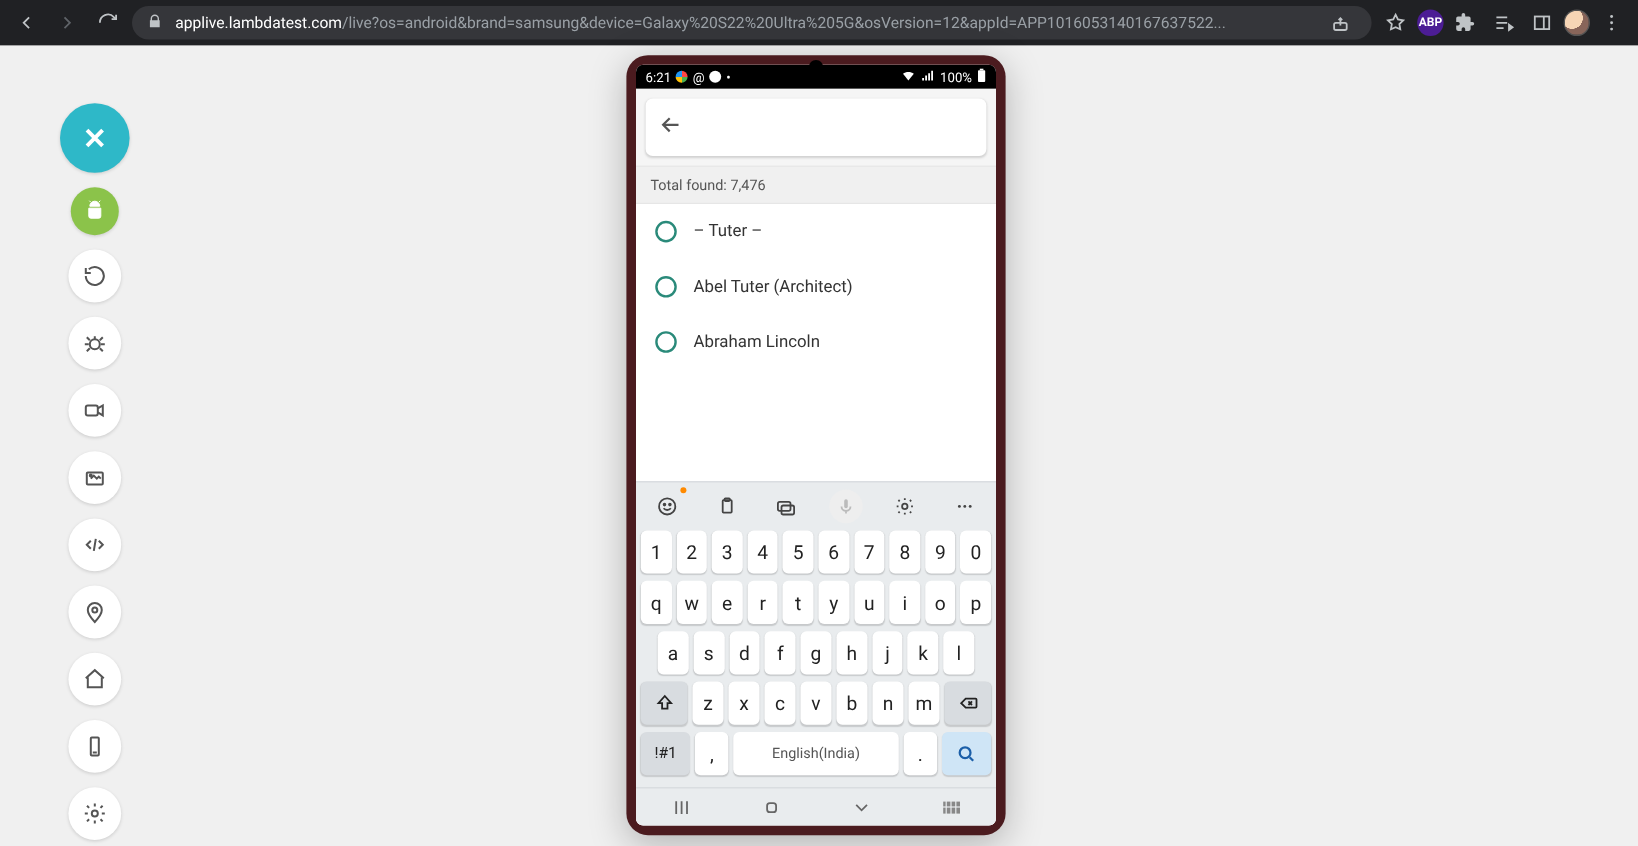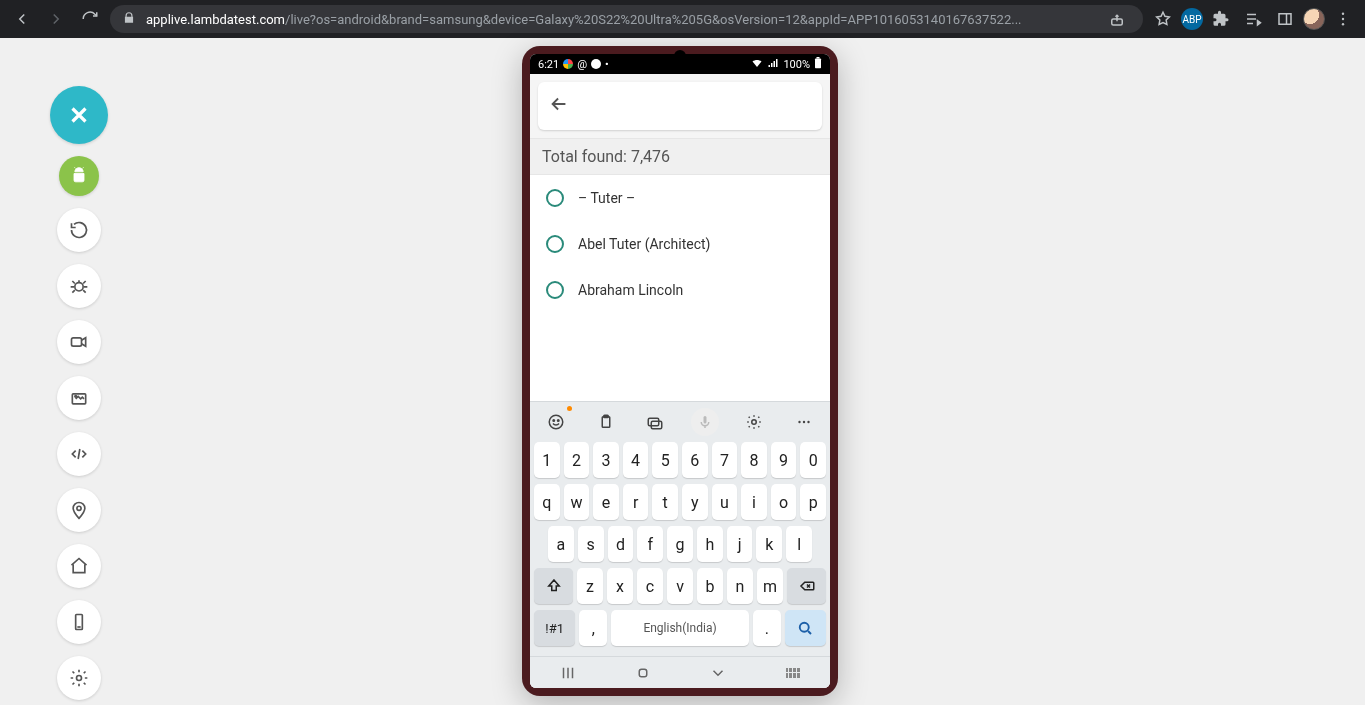--- a/index.html
+++ b/index.html
@@ -9,21 +9,21 @@
   .chrome-bar { display: flex; align-items: center; height: 38px; background: #202124; color: #fff; padding: 0 8px; gap: 6px; }
   .chrome-icon { width: 28px; height: 28px; display: flex; align-items: center; justify-content: center; color: #bfc3c6; cursor: pointer; border-radius: 50%; }
   .chrome-icon svg { width: 18px; height: 18px; }
   .chrome-icon.disabled { color: #5f6368; }
   .url-bar { flex: 1; display: flex; align-items: center; background: #35363a; border-radius: 16px; height: 28px; padding: 0 12px; gap: 10px; min-width: 0; }
   .url-bar .lock { color: #bfc3c6; }
   .url-bar .url-text { color: #e8eaed; font-size: 13px; white-space: nowrap; overflow: hidden; text-overflow: ellipsis; flex:1;}
   .url-bar .url-host { color:#fff; }
   .url-bar .url-path { color:#9aa0a6; }
   .chrome-right { display:flex; align-items:center; gap:4px;}
-  .ext-badge { background:#0369a1; color:#fff; font-size:10px; font-weight:400; border-radius:50%; width:22px; height:22px; display:flex; align-items:center; justify-content:center;}
+  .ext-badge { background:#4c1d95; color:#fff; font-size:10px; font-weight:700; border-radius:50%; width:22px; height:22px; display:flex; align-items:center; justify-content:center;}
   .avatar { width:22px; height:22px; border-radius:50%; background: radial-gradient(circle at 30% 30%, #f6d5b5 0 45%, #88655a 46% 100%); border:1px solid #555;}
 
   
   .stage { position: relative; width: 100%; height: calc(705px - 38px); background: #f0f0f0; }
 
   
   .lt-wrap { position: absolute; left: 50px; top: 48px; display:flex; flex-direction:column; gap:12px; align-items:center;}
   .lt-btn { width:44px; height:44px; border-radius:50%; background:#fff; box-shadow: 0 1px 3px rgba(0,0,0,0.15); display:flex; align-items:center; justify-content:center; color:#555; cursor:pointer;}
   .lt-btn.big { width:58px; height:58px; }
   .lt-btn.green { width:40px; height:40px; background:#8bc34a; color:#fff;}
@@ -42,21 +42,21 @@
   .mini-icon { width:10px; height:10px; border-radius:50%; }
 
   .search-wrap { background:#f5f5f5; padding:8px;}
   .search-bar { background:#fff; border-radius:6px; box-shadow: 0 1px 2px rgba(0,0,0,0.15); height:48px; display:flex; align-items:center; padding:0 10px; gap:12px;}
   .search-bar .back { color:#555; cursor:pointer;}
   .search-bar .back svg{width:22px;height:22px;}
   .search-bar .input { flex:1; position:relative;}
   .search-bar .input .cursor { position:absolute; left:0; top:4px; width:1px; height:20px; background:#2e8b8b;}
   .search-bar .input .placeholder { color:#bdbdbd; font-size:17px;}
 
-  .total-row { background:#f0f0f0; font-size:16px; color:#555; padding:8px 12px; border-top:1px solid #e6e6e6; border-bottom:1px solid #e6e6e6;}
+  .total-row { background:#f0f0f0; font-size:12px; color:#555; padding:8px 12px; border-top:1px solid #e6e6e6; border-bottom:1px solid #e6e6e6;}
 
   .list { flex:1; background:#fff; overflow:hidden;}
   .list-item { display:flex; align-items:center; gap:14px; padding: 14px 16px; font-size:14px; color:#333; cursor:pointer;}
   .radio { width:18px; height:18px; border-radius:50%; border:2px solid #2a8a7a; flex-shrink:0;}
 
   
   .kbd { background:#e9ecee; border-top:1px solid #d5d9dc;}
   .kbd-top { display:flex; align-items:center; justify-content:space-between; padding:6px 12px; color:#555;}
   .kbd-top .kicon { width:28px; height:28px; display:flex; align-items:center; justify-content:center; border-radius:6px; cursor:pointer; color:#444;}
   .kbd-top .kicon.mic { background:#eee; border-radius:50%; color:#bbb;}

